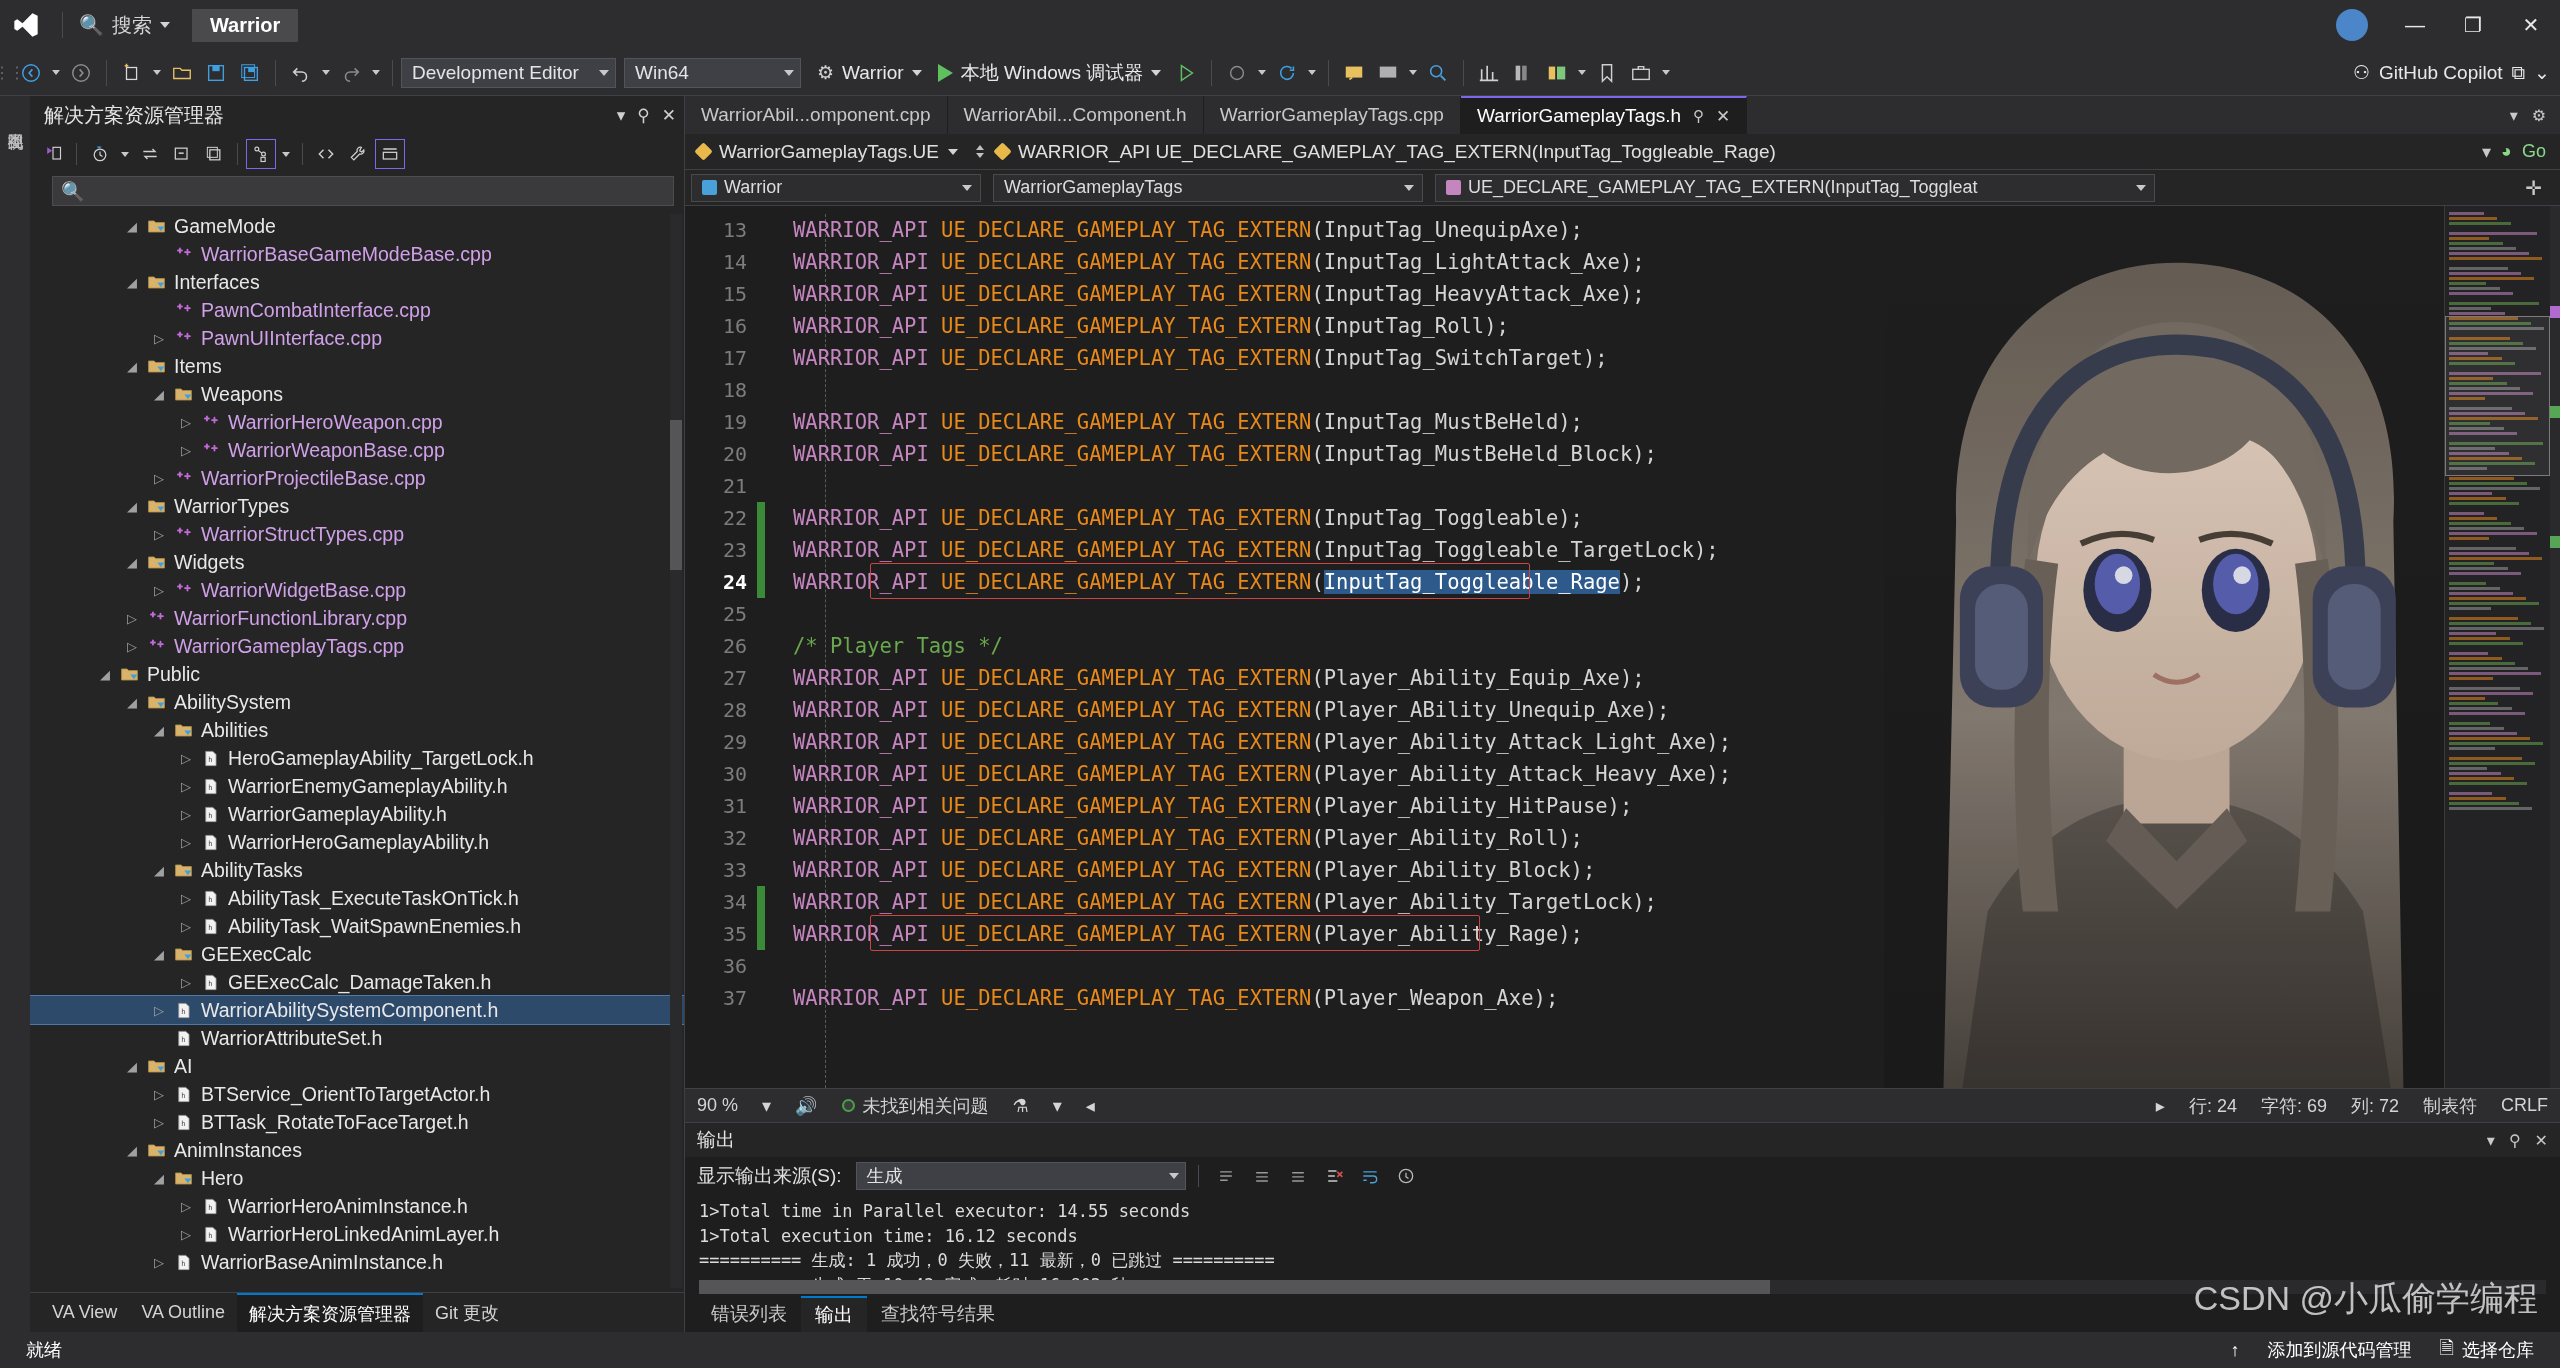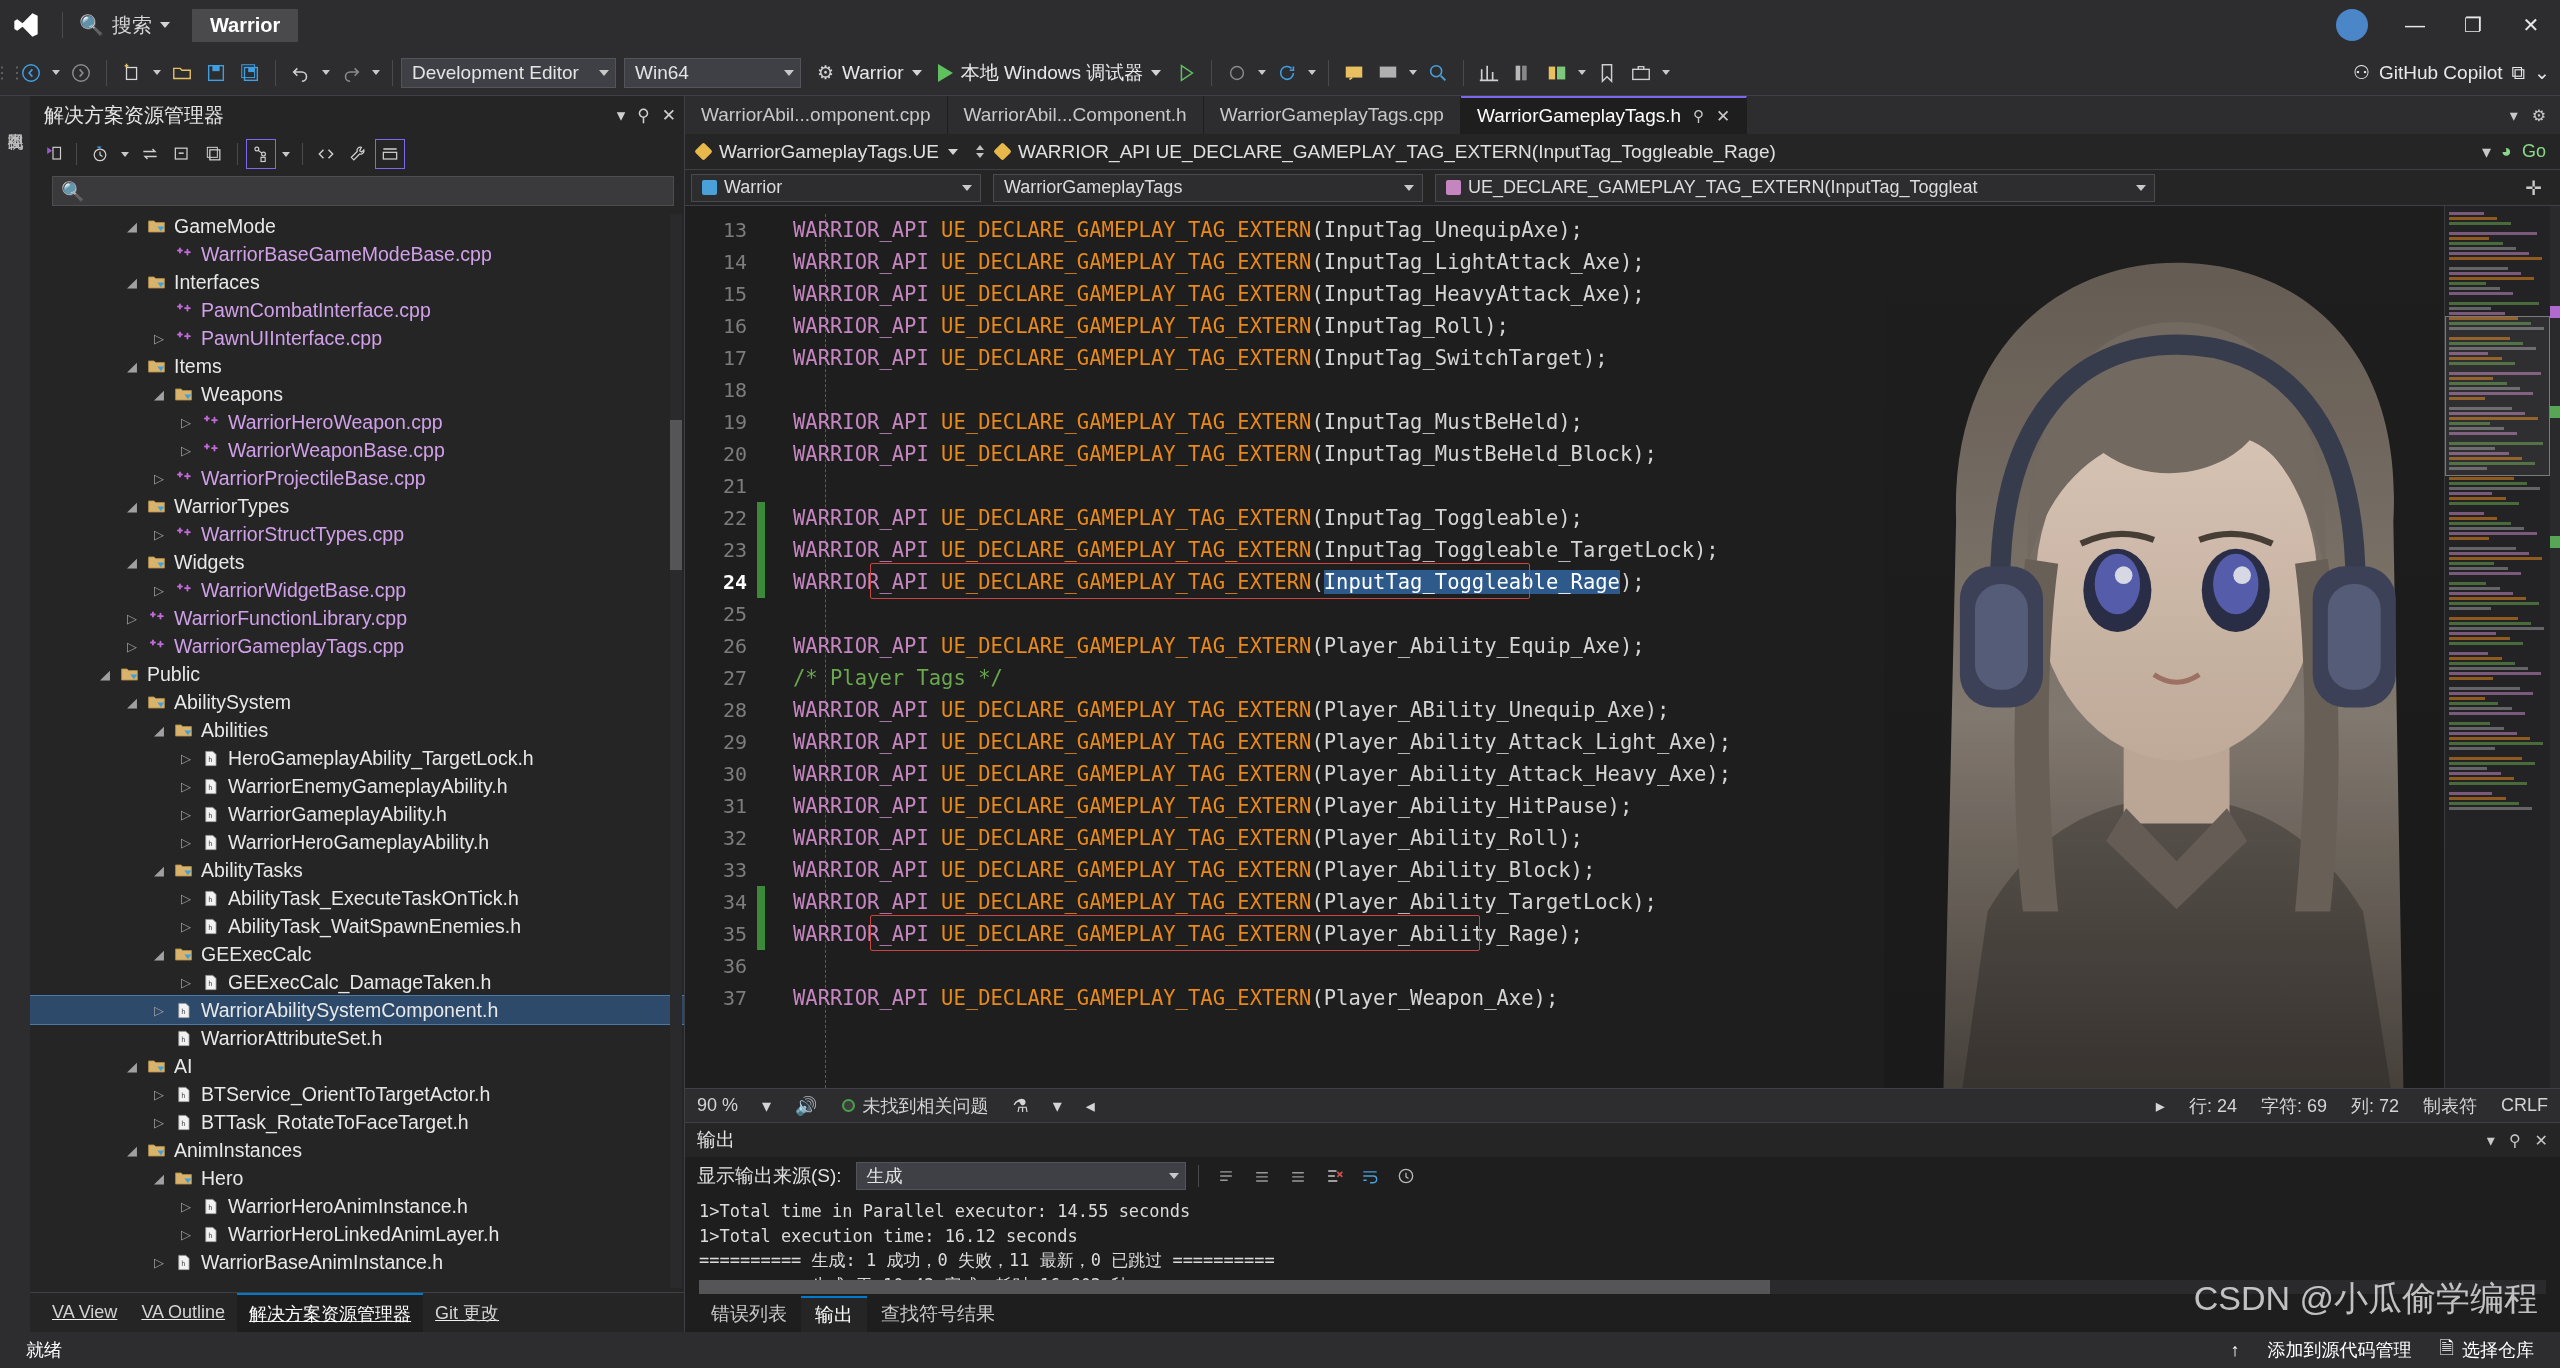--- a/index.html
+++ b/index.html
@@ -90,21 +90,21 @@
   .row.sel { background:#2d4a6b; outline:1px solid #4a78a8; }
   .tw { width:22px; display:flex; align-items:center; justify-content:center; flex:0 0 22px; }
   .tw i { font-style:normal; color:#a0a0a0; font-size:13px; }
   .ico { width:26px; flex:0 0 26px; display:flex; align-items:center; justify-content:center; margin-right:5px; }
   .ico svg { width:19px; height:19px; }
   .lbl-cpp { color:#d0a0e8; }
   .lbl-h { color:#e8e8e8; }
   .folder-lbl { color:#e8e8e8; }
   .se-scroll { position:absolute; right:2px; top:4px; width:12px; bottom:4px; background:#2a2a2c; }
   .se-thumb { position:absolute; right:2px; width:12px; background:#555558; }
-  .se-bottom { height:40px; display:flex; align-items:center; gap:0; padding-left:10px; border-top:1px solid #3f3f46;text-decoration:underline; }
+  .se-bottom { height:40px; display:flex; align-items:center; gap:0; padding-left:10px; border-top:1px solid #3f3f46; }
   .se-bottom .bt { padding:0 12px; font-size:18px; color:#d4d4d4; height:100%; display:flex; align-items:center; }
   .se-bottom .bt.act { background:#1e1e1e; color:#ffffff; border-top:2px solid #007acc; }
 
   
   .editorcol { flex:1; display:flex; flex-direction:column; min-width:0; background:#1e1e1e; }
   .tabstrip { height:38px; background:#2d2d30; display:flex; align-items:stretch; }
   .tab {
     display:flex; align-items:center; padding:0 16px; font-size:19px; color:#c8c8c8;
     background:#2d2d30; border-right:1px solid #1e1e1e; white-space:nowrap;
   }
@@ -1058,22 +1058,22 @@
               <div class="cl"><span class="kmac">WARRIOR_API</span><span class="karg"> </span><span class="kfn">UE_DECLARE_GAMEPLAY_TAG_EXTERN</span><span class="karg">(</span><span class="karg">InputTag_Roll</span><span class="karg">);</span></div>
               <div class="cl"><span class="kmac">WARRIOR_API</span><span class="karg"> </span><span class="kfn">UE_DECLARE_GAMEPLAY_TAG_EXTERN</span><span class="karg">(</span><span class="karg">InputTag_SwitchTarget</span><span class="karg">);</span></div>
               <div class="cl">&nbsp;</div>
               <div class="cl"><span class="kmac">WARRIOR_API</span><span class="karg"> </span><span class="kfn">UE_DECLARE_GAMEPLAY_TAG_EXTERN</span><span class="karg">(</span><span class="karg">InputTag_MustBeHeld</span><span class="karg">);</span></div>
               <div class="cl"><span class="kmac">WARRIOR_API</span><span class="karg"> </span><span class="kfn">UE_DECLARE_GAMEPLAY_TAG_EXTERN</span><span class="karg">(</span><span class="karg">InputTag_MustBeHeld_Block</span><span class="karg">);</span></div>
               <div class="cl">&nbsp;</div>
               <div class="cl"><span class="kmac">WARRIOR_API</span><span class="karg"> </span><span class="kfn">UE_DECLARE_GAMEPLAY_TAG_EXTERN</span><span class="karg">(</span><span class="karg">InputTag_Toggleable</span><span class="karg">);</span></div>
               <div class="cl"><span class="kmac">WARRIOR_API</span><span class="karg"> </span><span class="kfn">UE_DECLARE_GAMEPLAY_TAG_EXTERN</span><span class="karg">(</span><span class="karg">InputTag_Toggleable_TargetLock</span><span class="karg">);</span></div>
               <div class="cl"><span class="kmac">WARRIOR_API</span><span class="karg"> </span><span class="kfn">UE_DECLARE_GAMEPLAY_TAG_EXTERN</span><span class="karg">(</span><span class="hl">InputTag_Toggleable_Rage</span><span class="karg">);</span></div>
               <div class="cl">&nbsp;</div>
+              <div class="cl"><span class="kcom">/* Player Tags */</span></div>
               <div class="cl"><span class="kmac">WARRIOR_API</span><span class="karg"> </span><span class="kfn">UE_DECLARE_GAMEPLAY_TAG_EXTERN</span><span class="karg">(</span><span class="karg">Player_Ability_Equip_Axe</span><span class="karg">);</span></div>
-              <div class="cl"><span class="kcom">/* Player Tags */</span></div>
               <div class="cl"><span class="kmac">WARRIOR_API</span><span class="karg"> </span><span class="kfn">UE_DECLARE_GAMEPLAY_TAG_EXTERN</span><span class="karg">(</span><span class="karg">Player_ABility_Unequip_Axe</span><span class="karg">);</span></div>
               <div class="cl"><span class="kmac">WARRIOR_API</span><span class="karg"> </span><span class="kfn">UE_DECLARE_GAMEPLAY_TAG_EXTERN</span><span class="karg">(</span><span class="karg">Player_Ability_Attack_Light_Axe</span><span class="karg">);</span></div>
               <div class="cl"><span class="kmac">WARRIOR_API</span><span class="karg"> </span><span class="kfn">UE_DECLARE_GAMEPLAY_TAG_EXTERN</span><span class="karg">(</span><span class="karg">Player_Ability_Attack_Heavy_Axe</span><span class="karg">);</span></div>
               <div class="cl"><span class="kmac">WARRIOR_API</span><span class="karg"> </span><span class="kfn">UE_DECLARE_GAMEPLAY_TAG_EXTERN</span><span class="karg">(</span><span class="karg">Player_Ability_HitPause</span><span class="karg">);</span></div>
               <div class="cl"><span class="kmac">WARRIOR_API</span><span class="karg"> </span><span class="kfn">UE_DECLARE_GAMEPLAY_TAG_EXTERN</span><span class="karg">(</span><span class="karg">Player_Ability_Roll</span><span class="karg">);</span></div>
               <div class="cl"><span class="kmac">WARRIOR_API</span><span class="karg"> </span><span class="kfn">UE_DECLARE_GAMEPLAY_TAG_EXTERN</span><span class="karg">(</span><span class="karg">Player_Ability_Block</span><span class="karg">);</span></div>
               <div class="cl"><span class="kmac">WARRIOR_API</span><span class="karg"> </span><span class="kfn">UE_DECLARE_GAMEPLAY_TAG_EXTERN</span><span class="karg">(</span><span class="karg">Player_Ability_TargetLock</span><span class="karg">);</span></div>
               <div class="cl"><span class="kmac">WARRIOR_API</span><span class="karg"> </span><span class="kfn">UE_DECLARE_GAMEPLAY_TAG_EXTERN</span><span class="karg">(</span><span class="karg">Player_Ability_Rage</span><span class="karg">);</span></div>
               <div class="cl">&nbsp;</div>
               <div class="cl"><span class="kmac">WARRIOR_API</span><span class="karg"> </span><span class="kfn">UE_DECLARE_GAMEPLAY_TAG_EXTERN</span><span class="karg">(</span><span class="karg">Player_Weapon_Axe</span><span class="karg">);</span></div>

